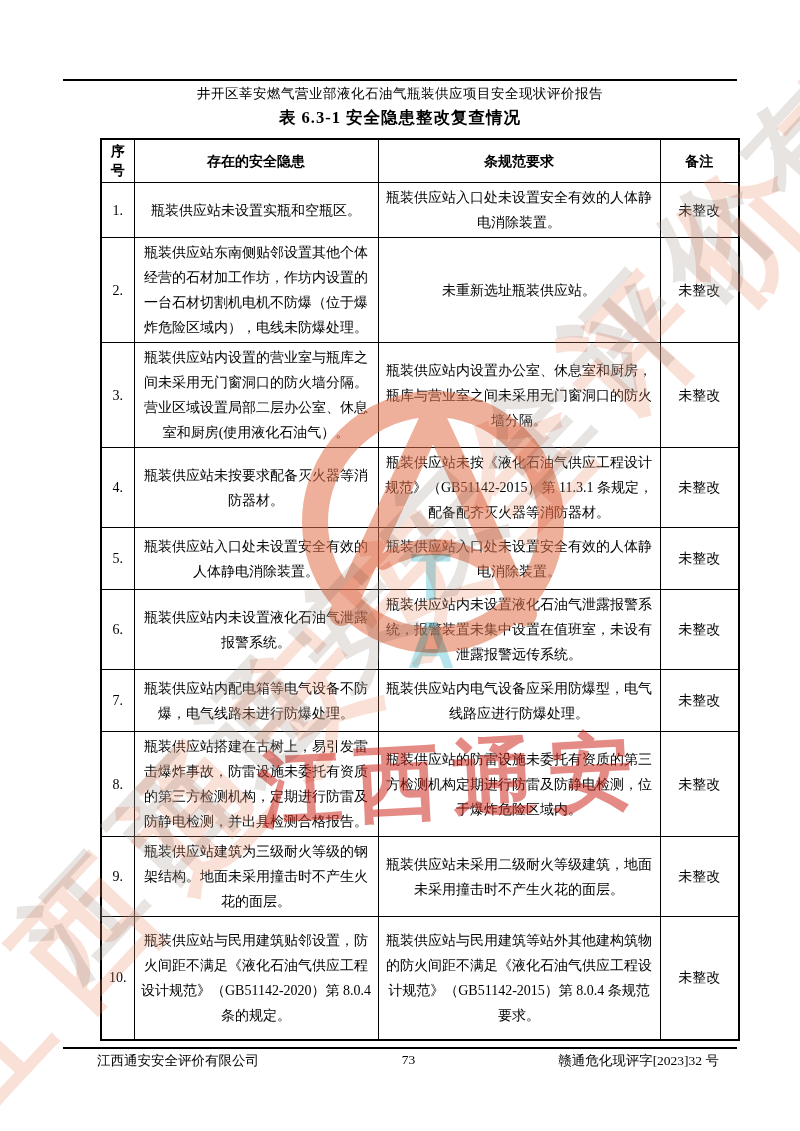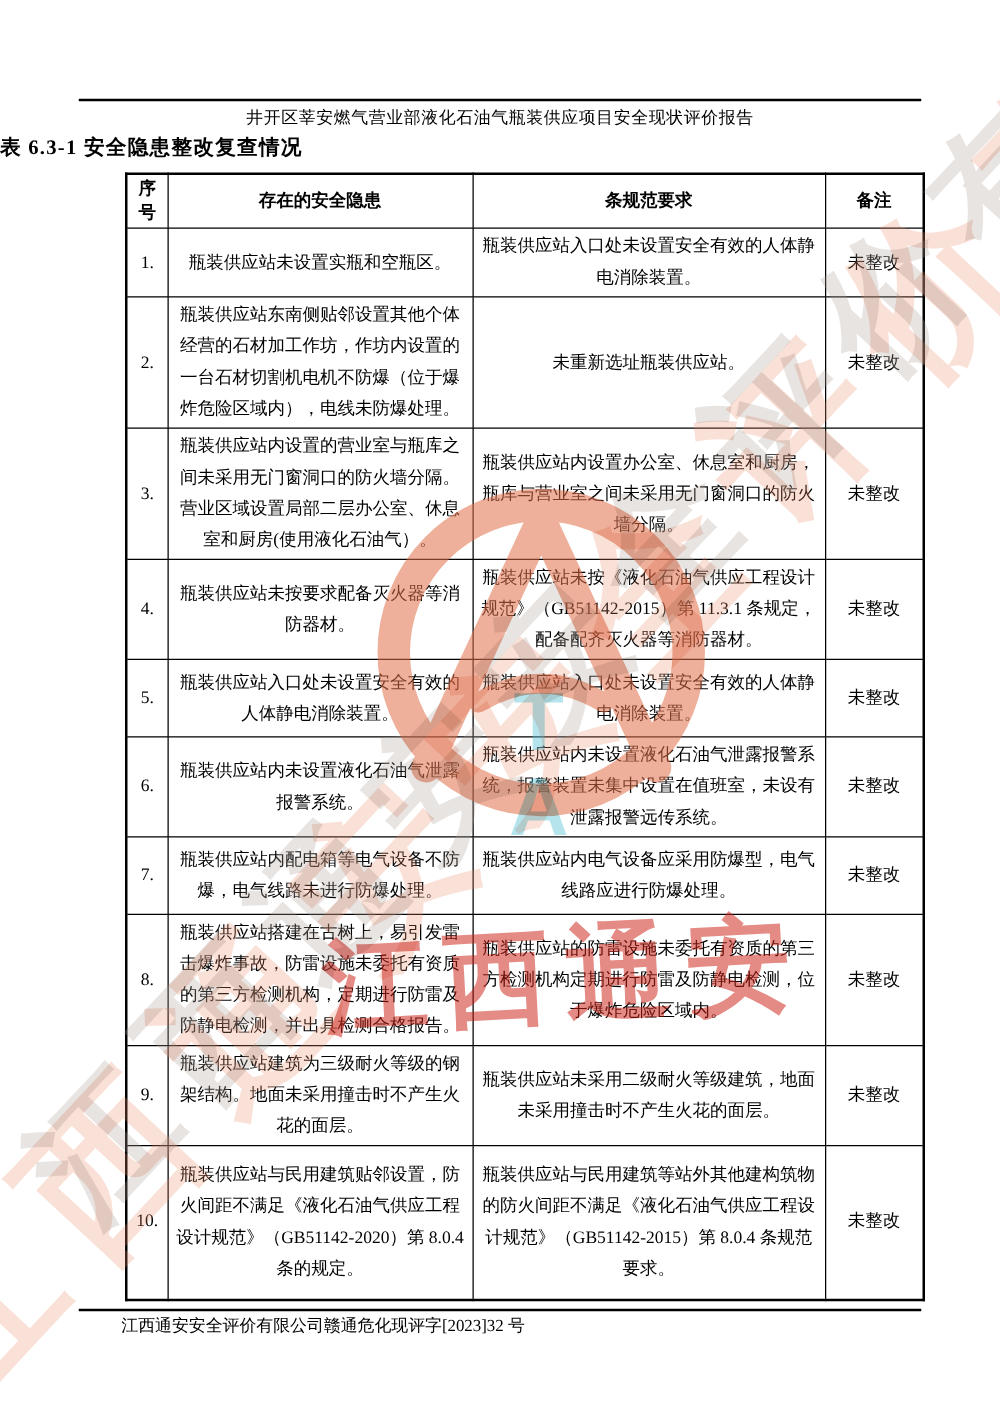--- a/index.html
+++ b/index.html
@@ -14,21 +14,21 @@
   .doc-header{
     position:absolute;top:57px;left:0;width:100%;
     text-align:center;font-size:13.5px;letter-spacing:.5px;margin-top:28px;
   }
   .header-rule{
     position:absolute;top:79px;left:63px;width:674px;height:0;
     border-top:2px solid #000;
   }
   .doc-title{
     position:absolute;top:107px;left:0;width:100%;
-    text-align:left;font-size:16.5px;font-weight:bold;letter-spacing:1px;
+    text-align:center;font-size:16.5px;font-weight:bold;letter-spacing:1px;
   }
   .table-wrap{
     position:absolute;top:138px;left:100px;width:638px;z-index:1;
   }
   table.review{
     border-collapse:collapse;width:638px;table-layout:fixed;
     border:2px solid #000;
   }
   table.review th,table.review td{
     border:1px solid #000;
@@ -184,20 +184,21 @@
         <td>瓶装供应站与民用建筑贴邻设置，防火间距不满足《液化石油气供应工程设计规范》（GB51142-2020）第 8.0.4 条的规定。</td>
         <td>瓶装供应站与民用建筑等站外其他建构筑物的防火间距不满足《液化石油气供应工程设计规范》（GB51142-2015）第 8.0.4 条规范要求。</td>
         <td>未整改</td>
       </tr>
     </tbody>
   </table>
 </div>
 
 <div class="doc-footer">
   <span class="f-left">江西通安安全评价有限公司</span>
+  <span class="f-center">73</span>
   <span class="f-right">赣通危化现评字[2023]32 号</span>
 </div>
 
 <div class="wm">
   <div class="wm-diag wm-diag-1">江西通安安全评价有限公司</div>
   <div class="wm-diag wm-diag-2">江西通安安全评价有限公司</div>
   <svg class="wm-ring" width="300" height="300" viewBox="0 0 300 300">
     <circle cx="150" cy="150" r="118" fill="none" stroke="#e06e46" stroke-width="26"></circle>
     <path d="M58 242 L150 44 L242 242" fill="none" stroke="#e06e46" stroke-width="24" stroke-linecap="round" stroke-linejoin="round"></path>
     <path d="M100 190 Q150 160 200 190" fill="none" stroke="#e06e46" stroke-width="16" stroke-linecap="round"></path>

